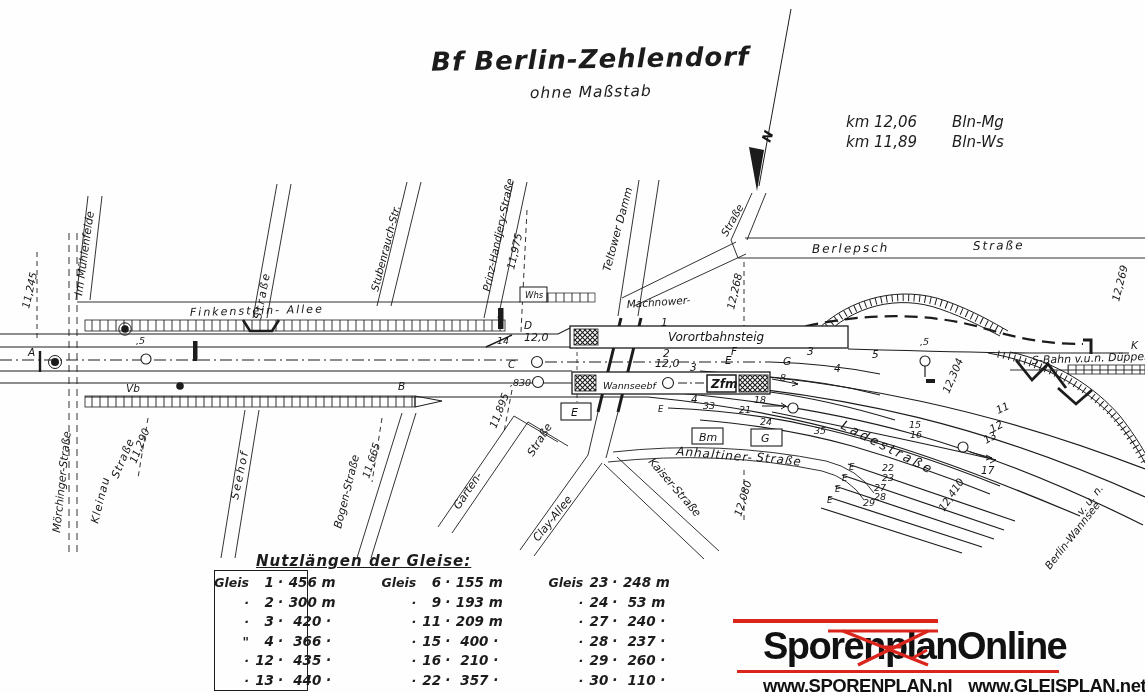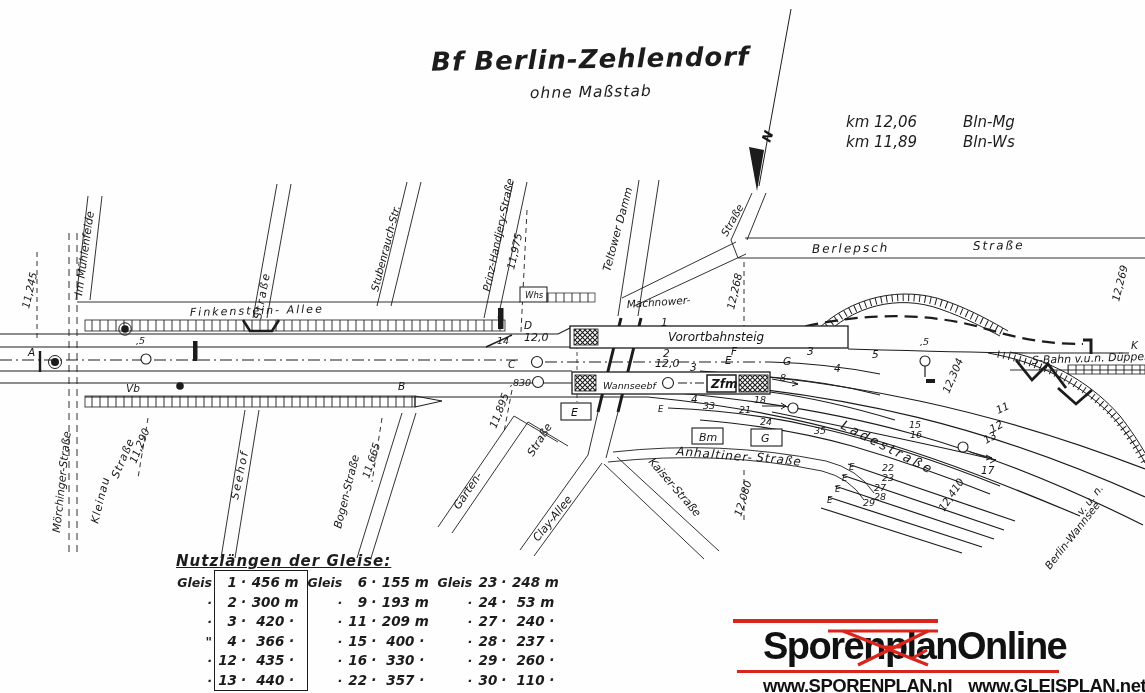--- a/index.html
+++ b/index.html
@@ -16,29 +16,29 @@
   .s13{font:italic 13px "DejaVu Sans",sans-serif;}
   .bold{font-weight:bold;}
   .sp1{letter-spacing:1px;} .sp2{letter-spacing:2px;} .sp3{letter-spacing:3px;}
   .mid{text-anchor:middle;}
 
   .title-block{position:absolute;left:418px;top:44px;width:345px;text-align:center;transform:rotate(-1deg);}
   .title-main{font:bold italic 26px "DejaVu Sans",sans-serif;letter-spacing:1px;}
   .title-sub{font:italic 15.5px "DejaVu Sans",sans-serif;margin-top:9px;letter-spacing:1px;}
 
   .legend{position:absolute;left:846px;top:112px;font:italic 15px "DejaVu Sans",sans-serif;}
-  .legend-row{display:flex;gap:41px;line-height:20px;}
+  .legend-row{display:flex;gap:30px;line-height:20px;}
   .legend-km{width:76px;}
 
   .ntable{position:absolute;left:176px;top:552px;width:388px;
           font:bold italic 13.5px "DejaVu Sans",sans-serif;}
-  .ntable-title{margin-bottom:3px;font-size:15px;text-decoration:underline;letter-spacing:1px;}
+  .ntable-title{margin-left:80px;margin-bottom:3px;font-size:15px;text-decoration:underline;letter-spacing:1px;}
   .tcols{display:flex;gap:6px;}
   .tcol{position:relative;}
-  .trow{display:flex;line-height:19.5px;align-items:baseline;}
+  .trow{display:flex;line-height:19.5px;align-items:baseline;margin-left:37px;}
   .tpre{width:36px;text-align:right;padding-right:5px;font-size:12.5px;}
   .tnum{width:20px;text-align:right;}
   .tsep{margin:0 4px;}
   .tval{width:50px;text-align:center;}
   .tbox{position:absolute;left:38px;top:-3px;bottom:-1px;width:92px;border:1.6px solid #1c1c1c;pointer-events:none;}
 
   .logo{position:absolute;left:733px;top:617px;width:412px;height:76px;background:#fefefe;}
   .logo-name{position:absolute;left:30px;top:8px;font:bold 38px "Liberation Sans",sans-serif;
              letter-spacing:-1.5px;color:#111;}
   .logo-rule{position:absolute;left:4px;top:53px;width:322px;height:3px;}
@@ -373,21 +373,21 @@
       <div class="trow">
             <span class="tpre">·</span>
             <span class="tnum">15</span>
             <span class="tsep">·</span>
             <span class="tval">400 ·</span>
           </div>
       <div class="trow">
             <span class="tpre">·</span>
             <span class="tnum">16</span>
             <span class="tsep">·</span>
-            <span class="tval">330 ·</span>
+            <span class="tval">210 ·</span>
           </div>
       <div class="trow">
             <span class="tpre">·</span>
             <span class="tnum">22</span>
             <span class="tsep">·</span>
             <span class="tval">357 ·</span>
           </div>
     </div>
 
     <div class="tcol">

